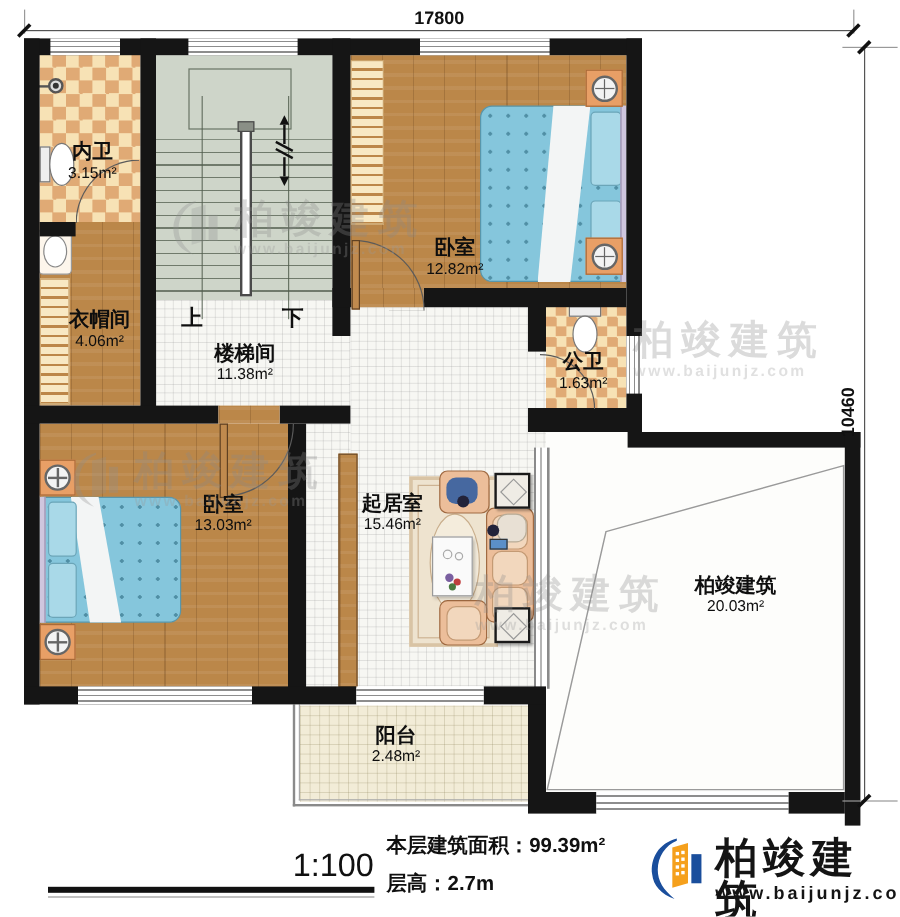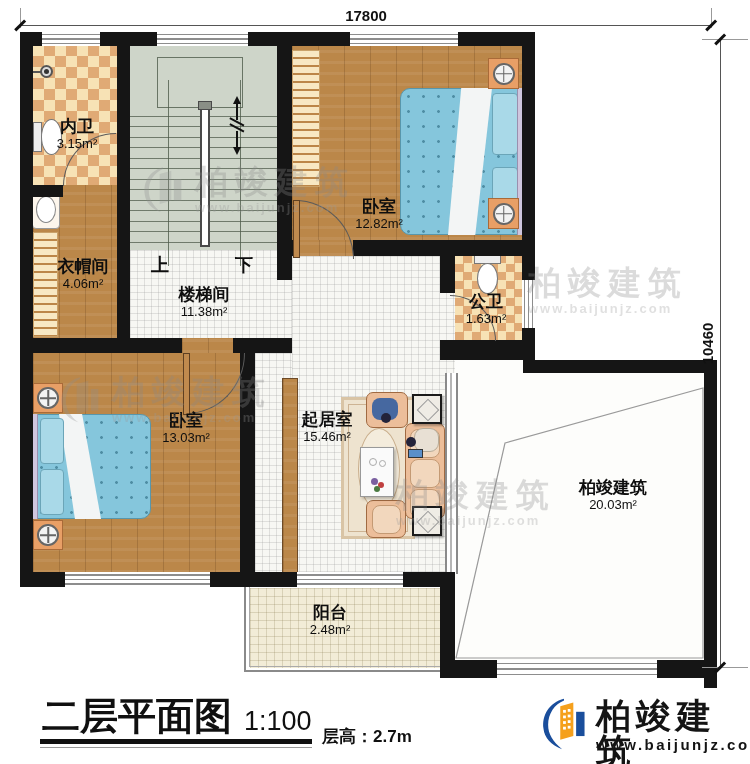--- a/index.html
+++ b/index.html
@@ -281,24 +281,24 @@
   <div class="tick" style="left:13px;top:24px"></div>
   <div class="tick" style="left:704px;top:24px"></div>
   <div class="dim" style="left:316px;top:7px;width:100px;text-align:center">17800</div>
   <div class="extline" style="left:702px;top:39px;width:46px;height:1px"></div>
   <div class="extline" style="left:702px;top:667px;width:46px;height:1px"></div>
   <div class="dimline" style="left:720px;top:40px;width:1px;height:628px"></div>
   <div class="tick" style="left:713px;top:38px"></div>
   <div class="tick" style="left:713px;top:666px"></div>
   <div class="dim" style="left:672px;top:335px;width:70px;text-align:center;transform:rotate(-90deg)">10460</div>
 
-  <div class="footer-title" style="left:42px;top:697px">二层平面图</div>
   <div class="footer-scale" style="left:244px;top:708px">1:100</div>
   <div class="abs" style="left:40px;top:739px;width:272px;height:5px;background:#111;z-index:70"></div>
   <div class="abs" style="left:40px;top:747px;width:272px;height:1px;background:#999;z-index:70"></div>
+  <div class="footer-info" style="left:322px;top:696px">本层建筑面积：99.39m²</div>
   <div class="footer-info" style="left:322px;top:728px">层高：2.7m</div>
 
   <svg class="abs" style="left:536px;top:692px;z-index:70" width="56" height="62" viewBox="0 0 60 64">
     <path d="M30 6 C14 10 6 24 8 38 C9 48 16 56 28 60 C18 52 13 44 13 34 C13 22 20 12 30 8 Z" fill="#1a4e9c"></path>
     <polygon points="26,14 40,10 40,46 26,50" fill="#f5a01c"></polygon>
     <rect x="43" y="20" width="9" height="26" fill="#1a4e9c"></rect>
     <rect x="29" y="18" width="3" height="3" fill="#fff"></rect>
       <rect x="34" y="17" width="3" height="3" fill="#fff"></rect>
     <rect x="29" y="24" width="3" height="3" fill="#fff"></rect>
       <rect x="34" y="23" width="3" height="3" fill="#fff"></rect>

